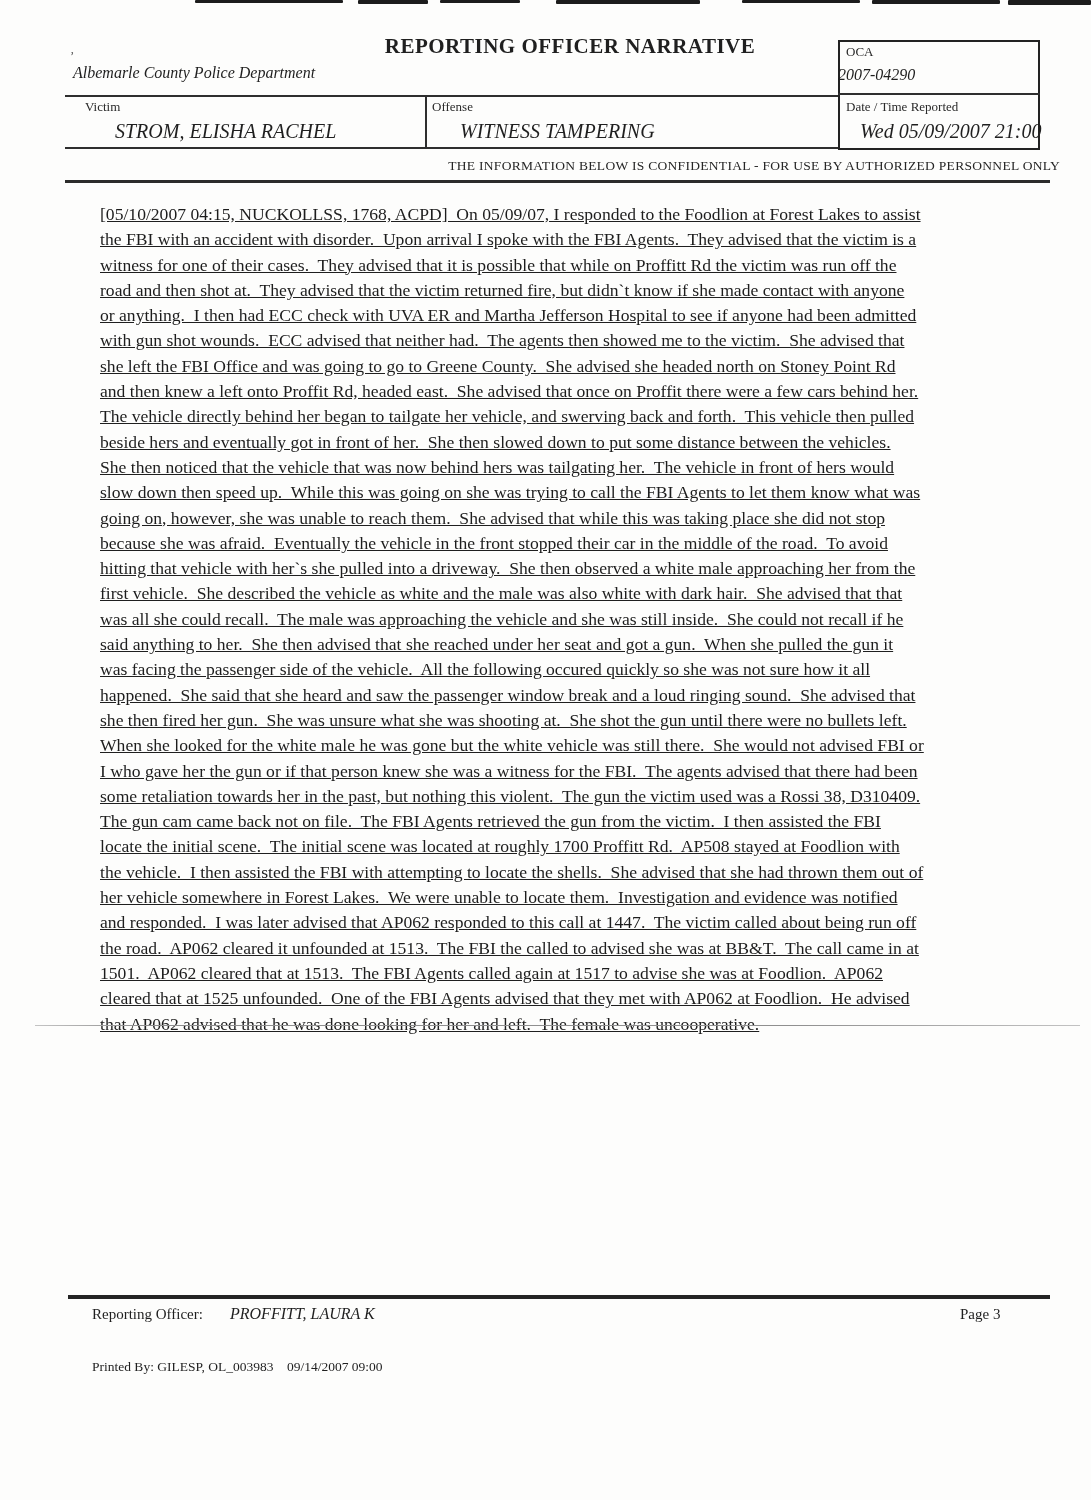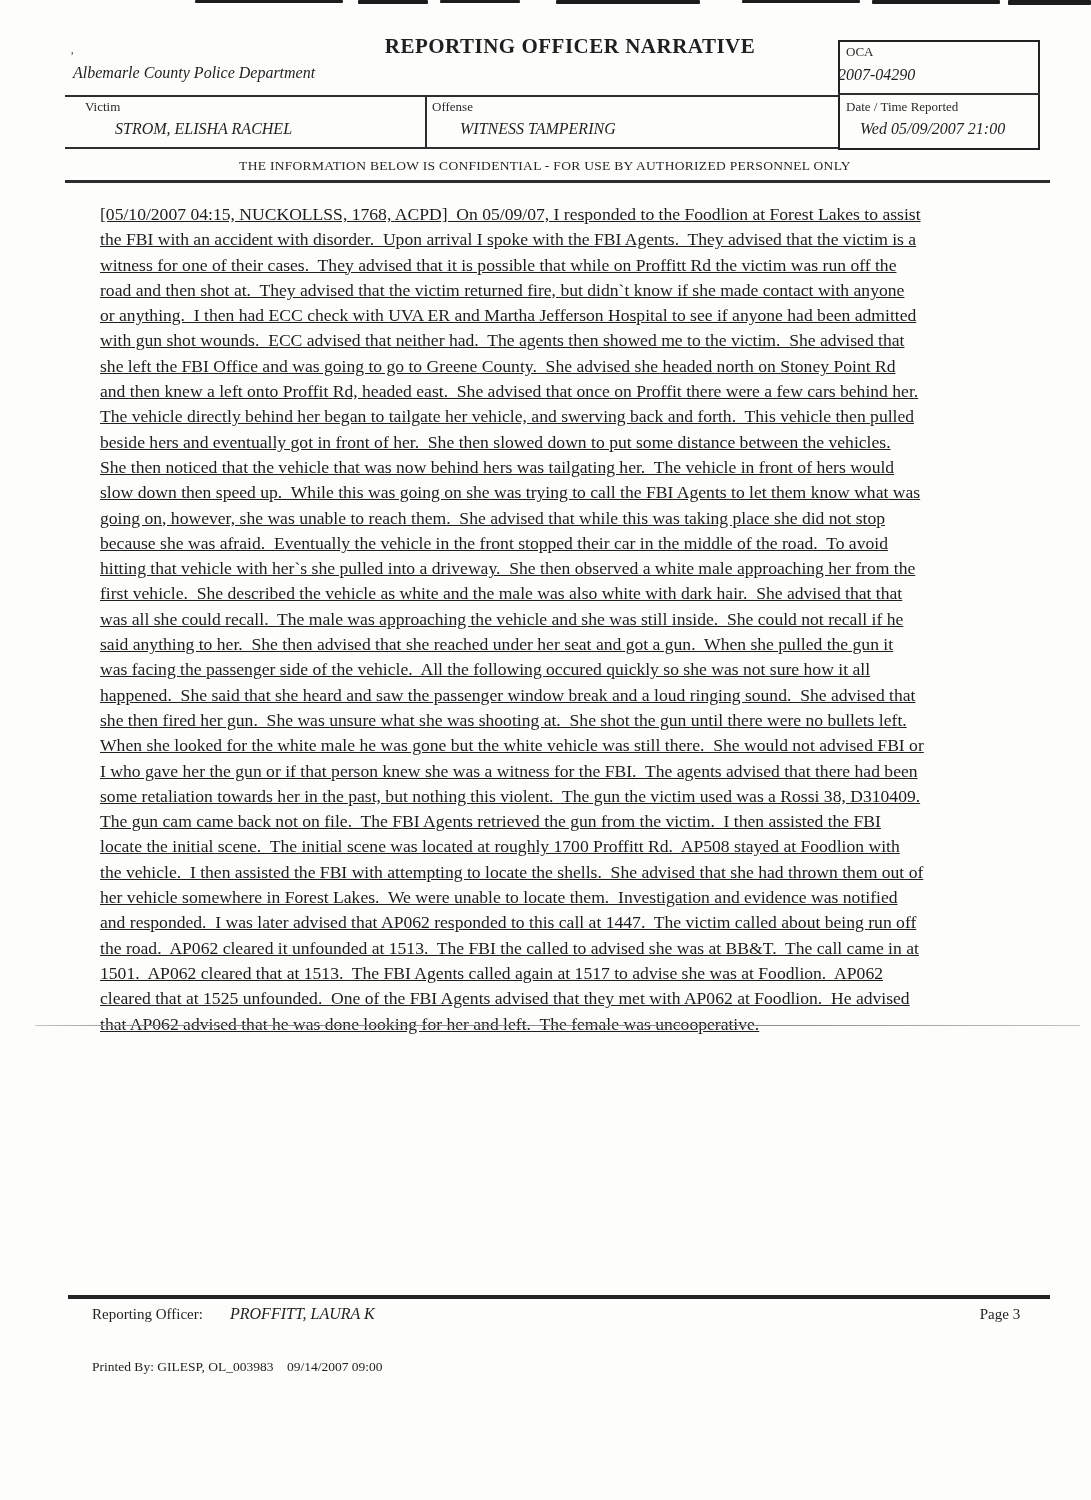--- a/index.html
+++ b/index.html
@@ -22,39 +22,39 @@
   .agency{left:73px;top:64px;font-size:16px;font-style:italic;}
   .hline{position:absolute;background:#2e2e2e;}
   .oca-box{
     left:838px;top:40px;width:202px;height:110px;
     border:2px solid #222;box-sizing:border-box;background:transparent;
   }
   .oca-label{left:846px;top:44px;font-size:13px;color:#2a2a2a;}
   .oca-value{left:838px;top:66px;width:202px;text-align:left;font-size:16px;font-style:italic;}
   .oca-divider{left:838px;top:93px;width:202px;height:2px;background:#2e2e2e;}
   .field-label{font-size:13px;color:#2a2a2a;}
-  .field-value{font-size:16px;font-style:italic;}
+  .field-value{font-size:20px;font-style:italic;}
   .confidential{
-    left:30px;top:158px;width:1030px;text-align:center;
+    left:30px;top:158px;width:1030px;text-align:right;
     font-size:13.5px;letter-spacing:0.3px;color:#262626;
   }
   .rule-thick{left:65px;width:985px;height:3px;background:#2b2b2b;}
   
   .narrative{left:100px;top:202px;width:940px;text-decoration:underline;}
   .nline{
     white-space:pre;
     font-size:17.6px;line-height:25.3px;color:#1d1d1d;
   }
   .faint-line{left:35px;top:1025px;width:1045px;height:1px;
     background:linear-gradient(to right,#c4c4c4 0%,#8f8f8f 10%,#8f8f8f 72%,#c2c2c2 100%);}
   
   .footer-rule{left:68px;top:1295px;width:982px;height:4px;background:#242424;}
   .ro-label{left:92px;top:1306px;font-size:15px;}
   .ro-value{left:230px;top:1305px;font-size:16px;font-style:italic;}
-  .page-num{left:960px;top:1306px;width:80px;text-align:center;font-size:15px;}
+  .page-num{left:960px;top:1306px;width:80px;text-align:left;font-size:15px;}
   .printed-row{left:92px;top:1331px;font-size:13.5px;margin-top:28px;}
   .printed-row span{margin-right:10px;}
 </style>
 </head>
 <body>
 
 <div>
   <div class="scan-dash" style="left:195px;width:148px;height:3px;"></div>
   <div class="scan-dash" style="left:358px;width:70px;"></div>
   <div class="scan-dash" style="left:440px;width:80px;height:3px;"></div>

